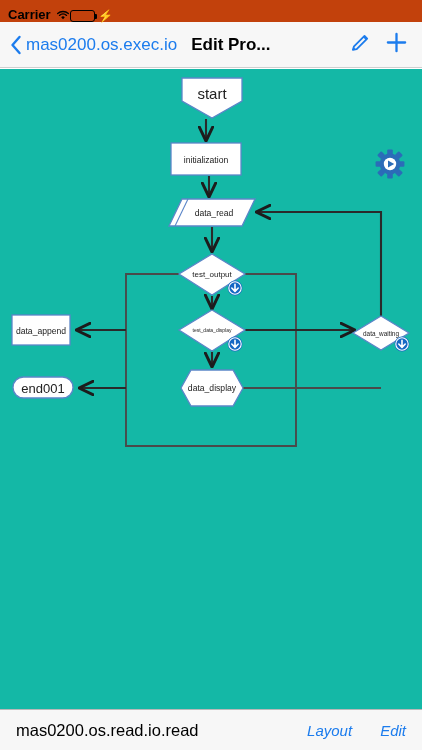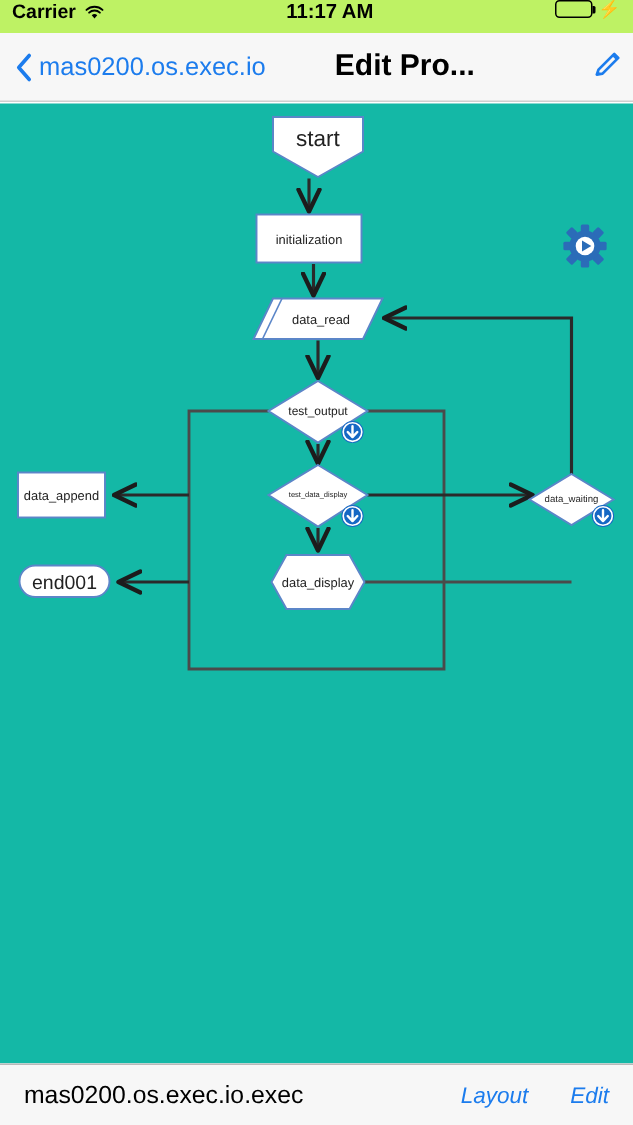--- a/index.html
+++ b/index.html
@@ -11,23 +11,23 @@
     width: 422px;
     height: 750px;
     font-family: "Liberation Sans", sans-serif;
     overflow: hidden;
     position: relative;
   }
 
   
   .status-bar {
     height: 22px;
-    background: #bef264;
-    display: flex;
-    align-items: flex-start;
+    background: #c2410c;
+    display: flex;
+    align-items: flex-end;
     padding: 0 8px;
     font-size: 13px;
     font-weight: bold;
     color: #000;
     box-sizing: border-box;
   }
   .sb-left { display: flex; align-items: center; gap: 5px; flex: 0 0 auto; }
   .sb-center { flex: 1 1 auto; text-align: center; font-size: 13.5px; }
   .sb-right { display: flex; align-items: center; gap: 3px; flex: 0 0 auto; }
   .wifi-icon { display: inline-block; width: 14px; height: 11px; }
@@ -56,37 +56,36 @@
 
   
   .nav-bar {
     height: 46px;
     background: #f7f7f7;
     border-bottom: 0.8px solid #cfcfcf;
     display: flex;
     align-items: center;
     box-sizing: border-box;
     padding: 0 14px 0 10px;
-    gap: 32px;
   }
   .back-btn {
     display: flex;
     align-items: center;
     color: #1c7ced;
     font-size: 17px;
     gap: 4px;
     cursor: pointer;
     white-space: nowrap;
   }
   .chev-left {
     width: 12px; height: 20px;
     flex: 0 0 auto;
   }
   .nav-title {
-    font-size: 20px;
+    font-size: 17px;
     font-weight: bold;
     color: #000;
     margin-left: 14px;
     white-space: nowrap;
   }
   .nav-spacer { flex: 1 1 auto; }
   .nav-icon-btn {
     color: #1c7ced;
     cursor: pointer;
     display: flex;
@@ -162,21 +161,20 @@
   <div class="sb-left">
     <span>Carrier</span>
     <span class="wifi-icon">
       <svg viewBox="0 0 16 12" width="14" height="11">
         <path d="M8 10.4 L5.9 7.9 a3.2 3.2 0 0 1 4.2 0 Z" fill="#000"></path>
         <path d="M3.9 5.9 a6 6 0 0 1 8.2 0" stroke="#000" stroke-width="1.5" fill="none" stroke-linecap="round"></path>
         <path d="M1.9 3.8 a9 9 0 0 1 12.2 0" stroke="#000" stroke-width="1.5" fill="none" stroke-linecap="round"></path>
       </svg>
     </span>
   </div>
-  <div class="sb-center">11:17 AM</div>
   <div class="sb-right">
     <span class="battery">
       <span class="battery-fill" style="width:100%"></span>
     </span>
     <span class="bolt">⚡</span>
   </div>
 </div>
 
 <div class="nav-bar">
   <div class="back-btn">
@@ -320,17 +318,17 @@
           <circle cx="402" cy="275" r="7.4" fill="#1668c4"></circle>
           <circle cx="402" cy="275" r="6.2" fill="#1668c4" stroke="#ffffff" stroke-width="1.1"></circle>
           <path d="M402,271.2 V277.6 M398.8,275 L402,278.4 L405.2,275" stroke="#ffffff" stroke-width="1.6" fill="none" stroke-linecap="round" stroke-linejoin="round"></path>
         </g>
       </g>
     </g>
   </svg>
 </div>
 
 <div class="bottom-bar">
-  <div class="bottom-path">mas0200.os.exec.io.exec</div>
+  <div class="bottom-path">mas0200.os.read.io.read</div>
   <div class="bb-spacer"></div>
   <div class="bottom-action">Layout</div>
   <div class="bottom-action">Edit</div>
 </div>
 
 </body></html>

